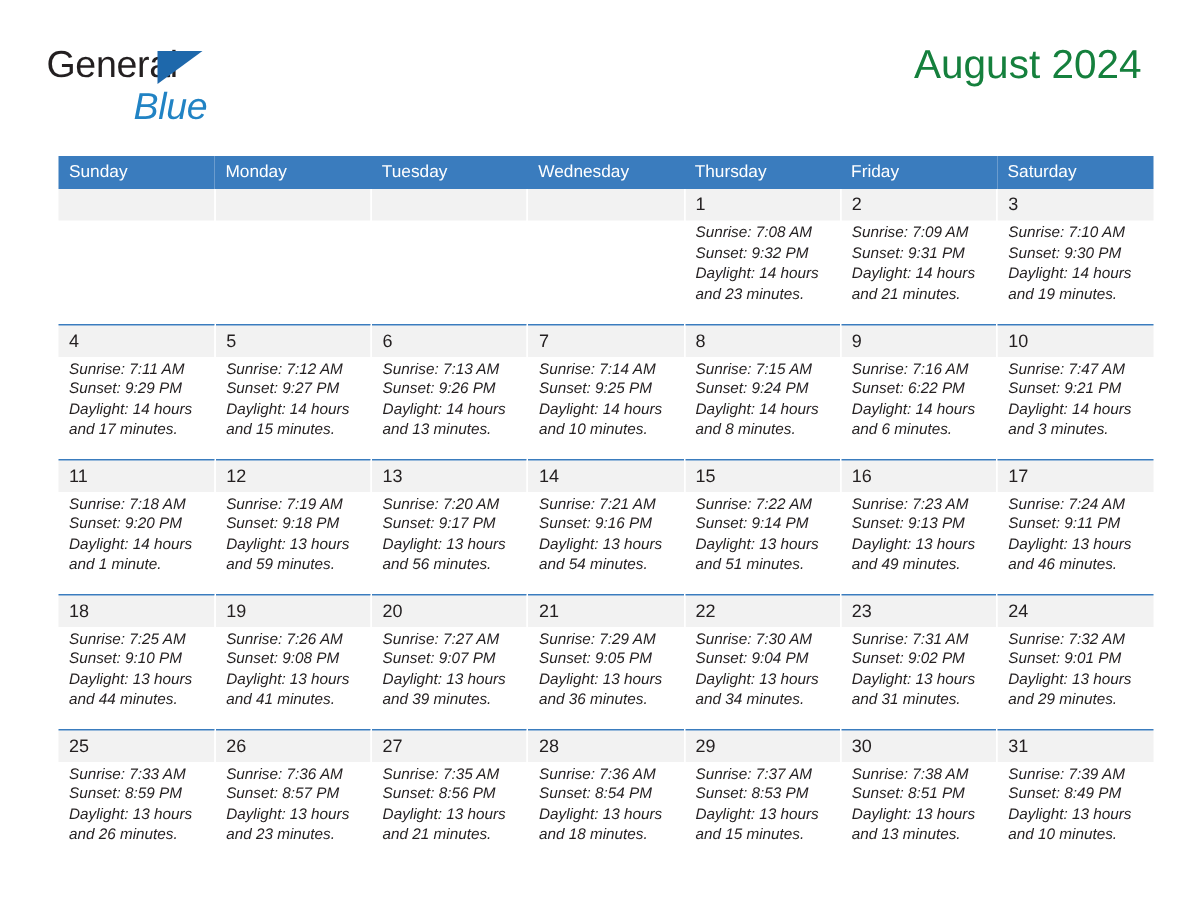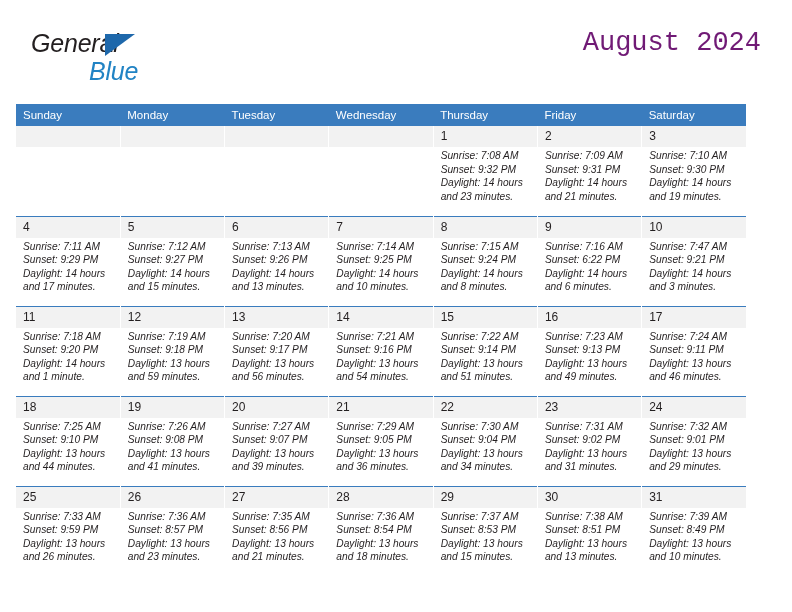--- a/index.html
+++ b/index.html
@@ -36,21 +36,20 @@
   .brand {
     position: absolute;
     left: 0;
     top: 2px;
     width: 230px;
     height: 62px;
   }
   .brand-top {
     position: relative;
     height: 30px;
-    font-style: italic;
   }
   .brand-general {
     font-size: 25px;
     line-height: 30px;
     color: #231f20;
     letter-spacing: -0.2px;
     font-family: "Liberation Sans", sans-serif;
   }
   .brand-triangle {
     position: absolute;
@@ -74,38 +73,37 @@
 
   .titles {
     position: absolute;
     right: 0;
     top: 0;
     text-align: right;
   }
   .cal-title {
     font-size: 27px;
     line-height: 34px;
-    color: #701a75;
+    color: #15803d;
     font-weight: normal;
     margin: 0;
     white-space: nowrap;
-    font-family: Liberation Mono, monospace;
   }
   .cal-subtitle {
     font-size: 13px;
     line-height: 20px;
     color: #1a1a1a;
     margin: 6px 0 0 0;
     white-space: nowrap;
   }
 
   
   .calendar {
     position: absolute;
-    left: 16px;
+    left: 39px;
     top: 104px;
     width: 730px;
     border-collapse: collapse;
     table-layout: fixed;
   }
   .calendar col { width: 104.28px; }
 
   .calendar thead th {
     background: #3a7cbe;
     color: #ffffff;
@@ -428,21 +426,21 @@
               <div class="line">Daylight: 13 hours</div>
               <div class="line">and 29 minutes.</div>
             </div>
           </td>
         </tr>
         <tr>
           <td class="daycell">
             <span class="daynum">25</span>
             <div class="daybody">
               <div class="line">Sunrise: 7:33 AM</div>
-              <div class="line">Sunset: 9:59 PM</div>
+              <div class="line">Sunset: 8:59 PM</div>
               <div class="line">Daylight: 13 hours</div>
               <div class="line">and 26 minutes.</div>
             </div>
           </td>
           <td class="daycell">
             <span class="daynum">26</span>
             <div class="daybody">
               <div class="line">Sunrise: 7:36 AM</div>
               <div class="line">Sunset: 8:57 PM</div>
               <div class="line">Daylight: 13 hours</div>

